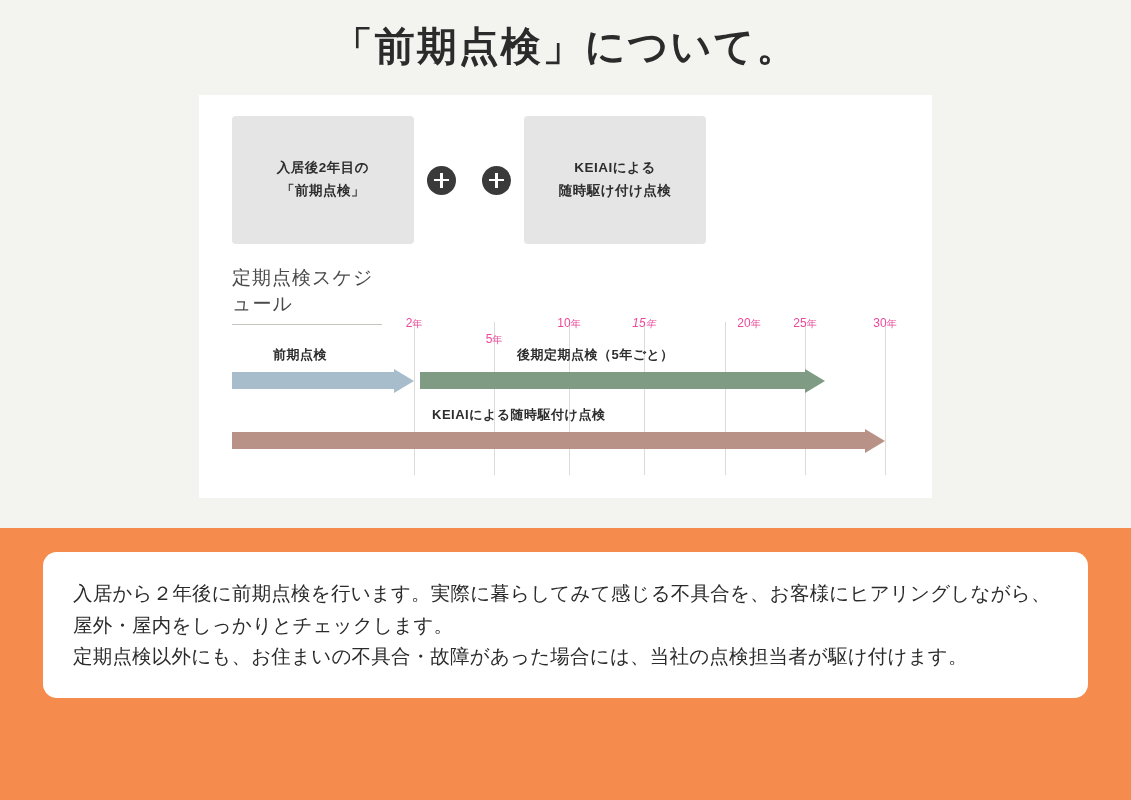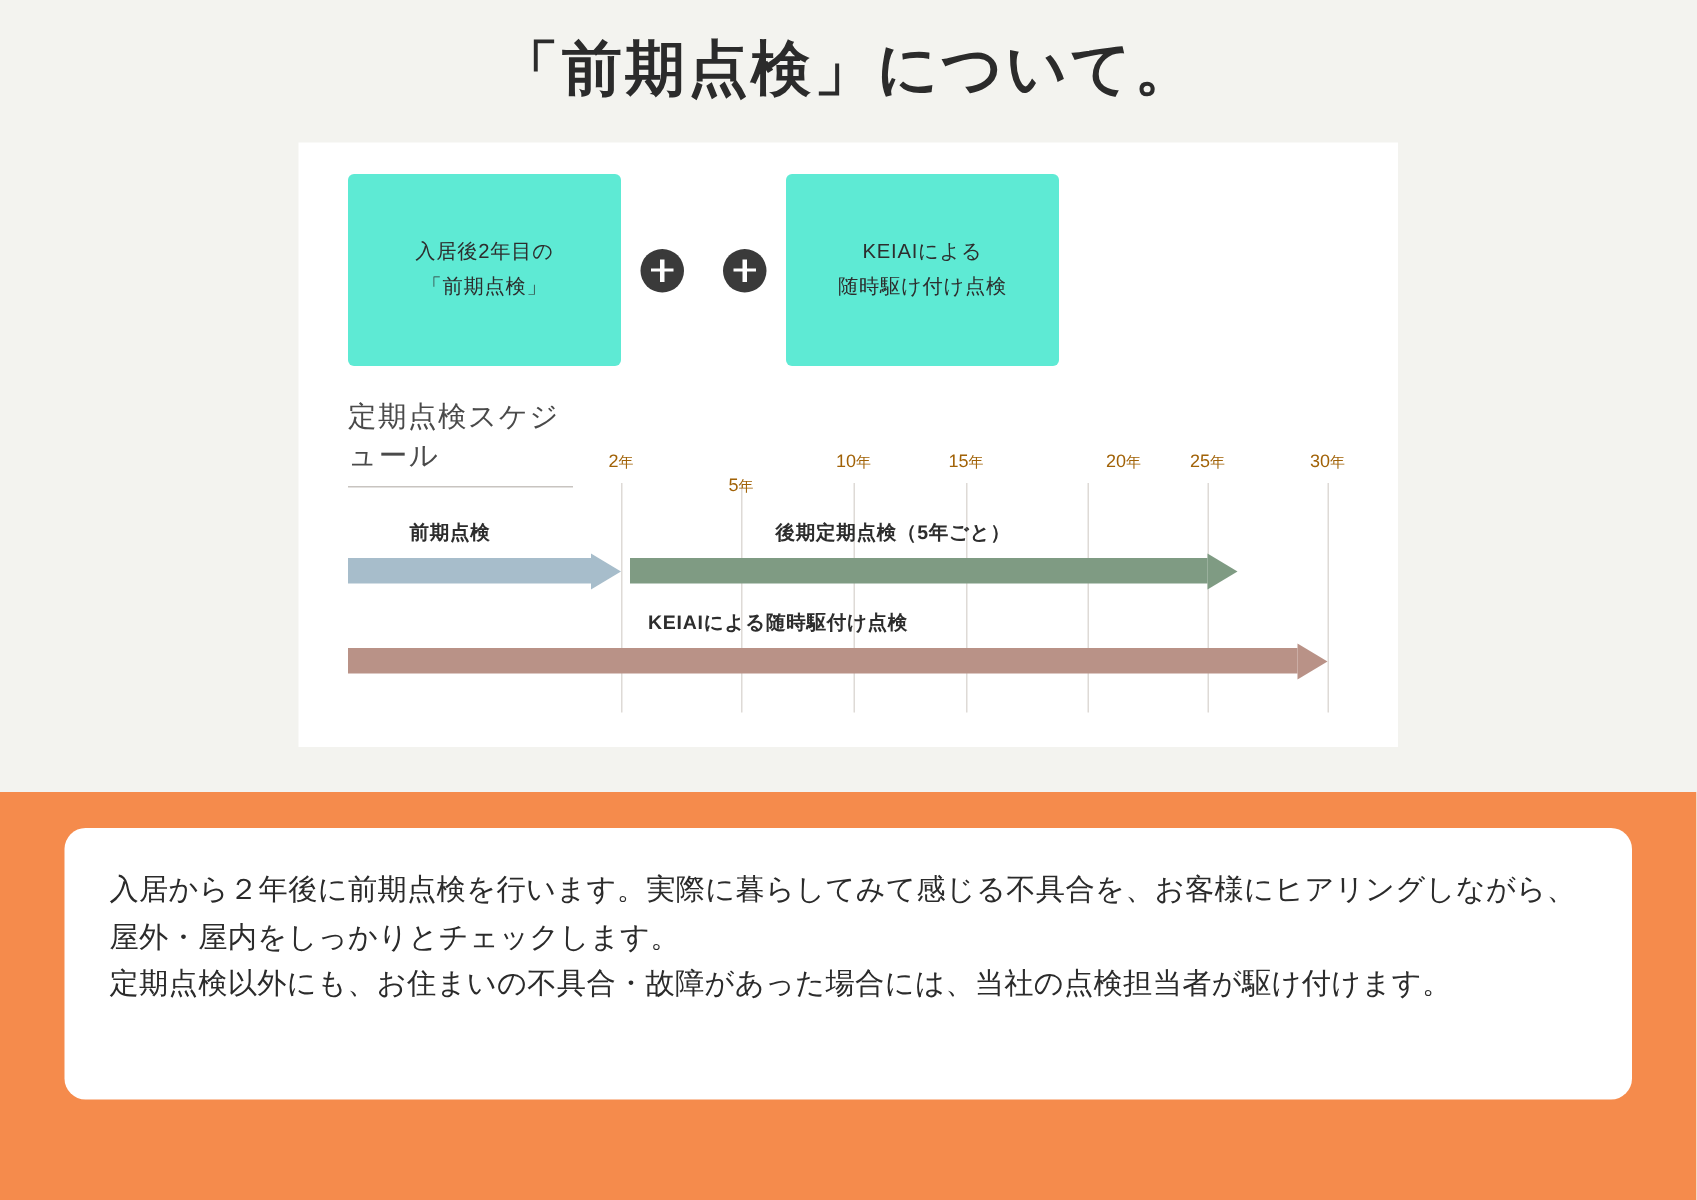--- a/index.html
+++ b/index.html
@@ -42,30 +42,30 @@
     left: 33px;
     top: 21px;
     width: 667px;
     height: 128px;
     display: flex;
     align-items: center;
   }
   .box {
     width: 182px;
     height: 128px;
-    background: #5eead4;
+    background: #e5e5e5;
     border-radius: 4px;
     display: flex;
     flex-direction: column;
     align-items: center;
     justify-content: center;
     text-align: right;
     color: #2d2d2d;
     font-size: 13.5px;
-    font-weight: normal;
+    font-weight: bold;
     line-height: 1.7;
     letter-spacing: 0.5px;
   }
   .plus {
     width: 29px;
     height: 29px;
     border-radius: 50%;
     background: #3a3a3a;
     margin: 0 13px;
     position: relative;
@@ -106,23 +106,23 @@
   }
   .tick {
     position: absolute;
     top: 22px;
     width: 1px;
     height: 153px;
     background: #dedad6;
   }
   .tick-label {
     position: absolute;
-    top: 0px;
+    top: 16px;
     font-size: 12px;
-    color: #a16207;
+    color: #ec4899;
     transform: translateX(-50%);
     white-space: nowrap;
   }
   .tick-label small { font-size: 10px; }
 
   .arrow {
     position: absolute;
     height: 17px;
   }
   .arrow .bar {
@@ -154,21 +154,21 @@
     top: 528px;
     width: 1131px;
     height: 272px;
     background: #f58b4c;
   }
   .white-card {
     position: absolute;
     left: 43px;
     top: 552px;
     width: 1045px;
-    height: 181px;
+    height: 146px;
     background: #ffffff;
     border-radius: 14px;
     box-sizing: border-box;
     padding: 26px 30px;
   }
   .body-text {
     font-size: 19.5px;
     color: #2b2b2b;
     line-height: 1.62;
     letter-spacing: 0.2px;
@@ -213,21 +213,21 @@
 
     <div class="tick-label" style="left:182px;">
       <span>2</span><small>年</small>
     </div>
     <div class="tick-label" style="left:262px;margin-top:16px;">
       <span>5</span><small>年</small>
     </div>
     <div class="tick-label" style="left:337px;">
       <span>10</span><small>年</small>
     </div>
-    <div class="tick-label" style="left:412px;">
+    <div class="tick-label" style="left:412px;font-style:italic;">
       <span>15</span><small>年</small>
     </div>
     <div class="tick-label" style="left:493px;margin-left:24px;">
       <span>20</span><small>年</small>
     </div>
     <div class="tick-label" style="left:573px;">
       <span>25</span><small>年</small>
     </div>
     <div class="tick-label" style="left:653px;">
       <span>30</span><small>年</small>

